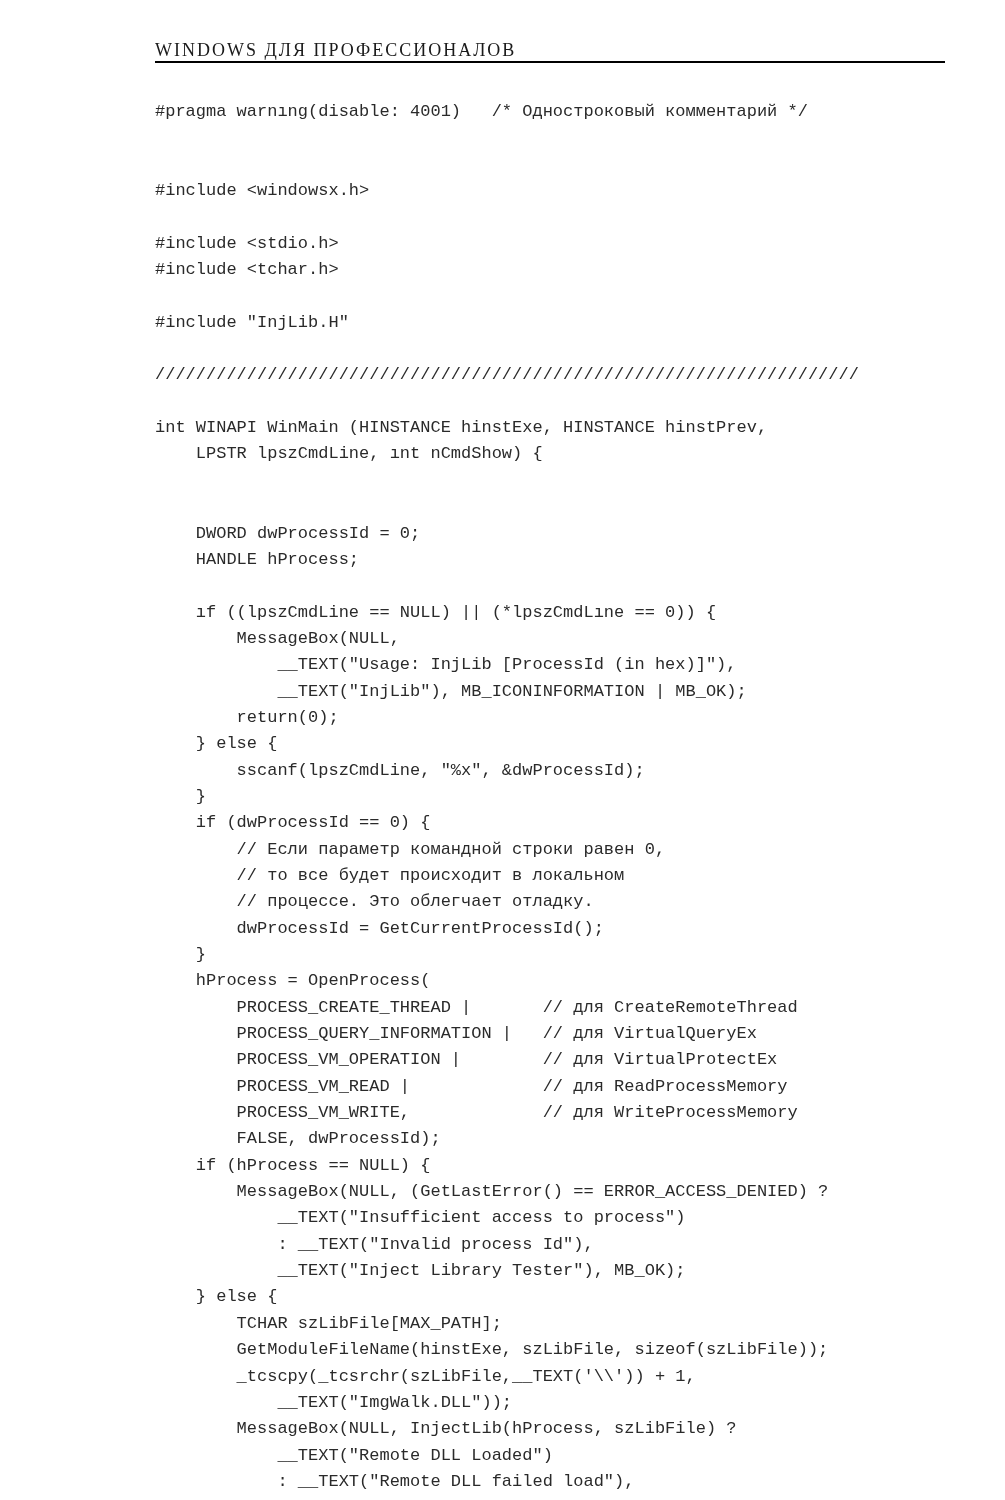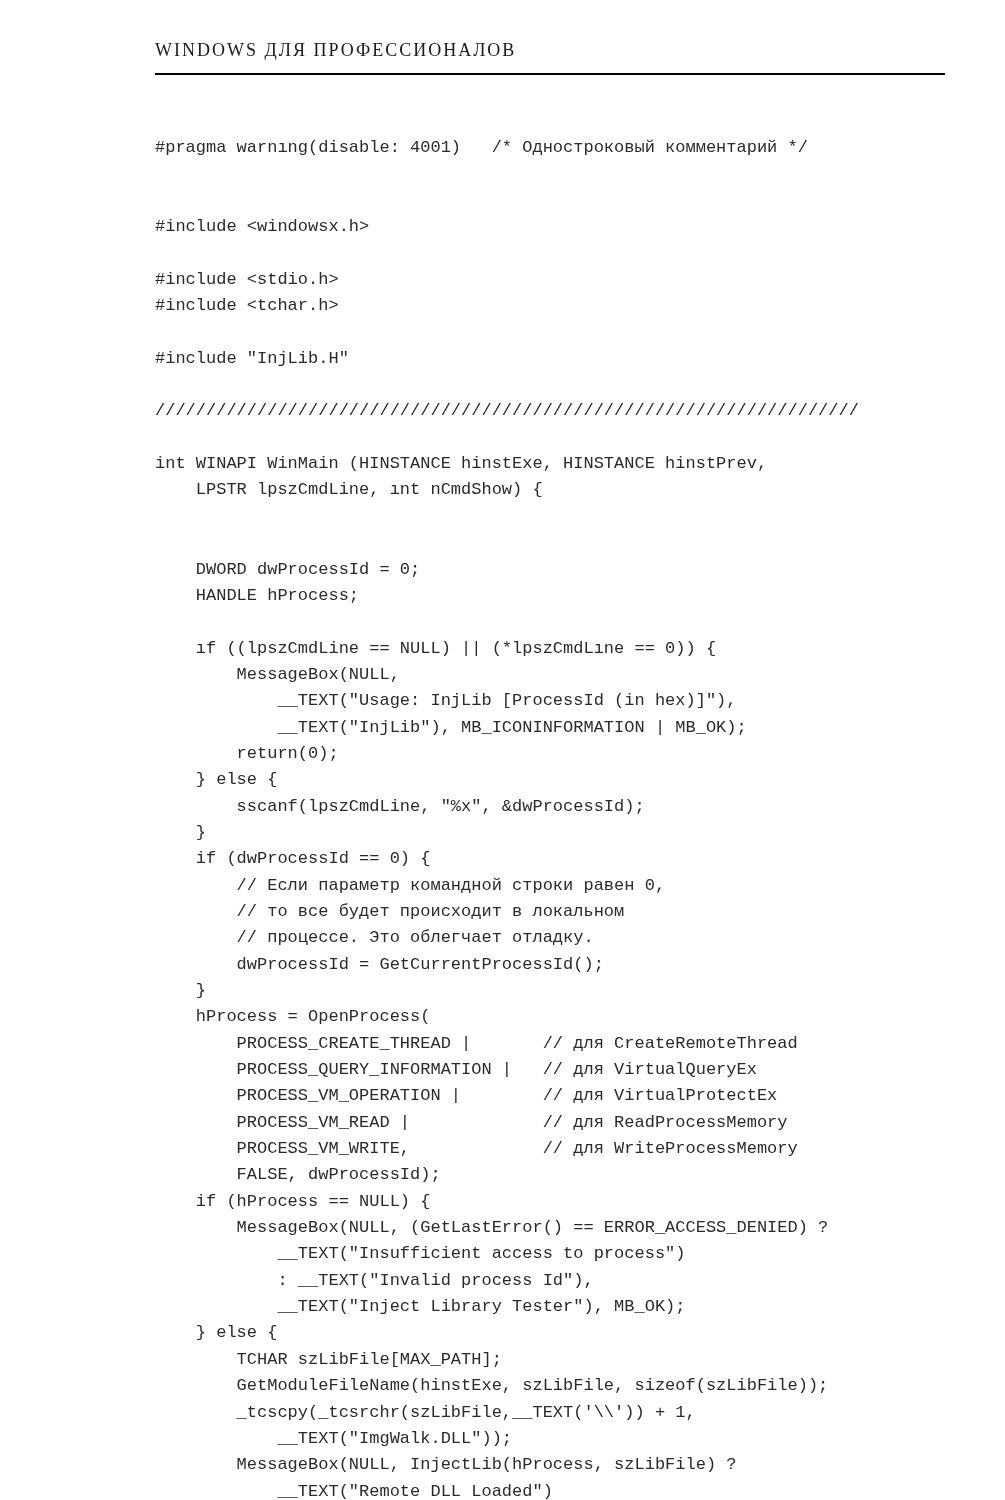--- a/index.html
+++ b/index.html
@@ -14,22 +14,22 @@
     .page {
       padding: 40px 60px 40px 155px;
       box-sizing: border-box;
     }
     .header-title {
       font-family: Georgia, 'Times New Roman', serif;
       font-size: 18px;
       letter-spacing: 2px;
       font-weight: normal;
       border-bottom: 2px solid #000;
-      padding-bottom: 12px;
-      margin-bottom: 60px;
+      padding-bottom: 0;
+      margin-bottom: 36px;
     }
     .code-block {
       font-family: 'Courier New', Courier, monospace;
       font-size: 17px;
       line-height: 1.55;
       white-space: pre;
       color: #2a2a2a;
     }
   </style>
 </head>

